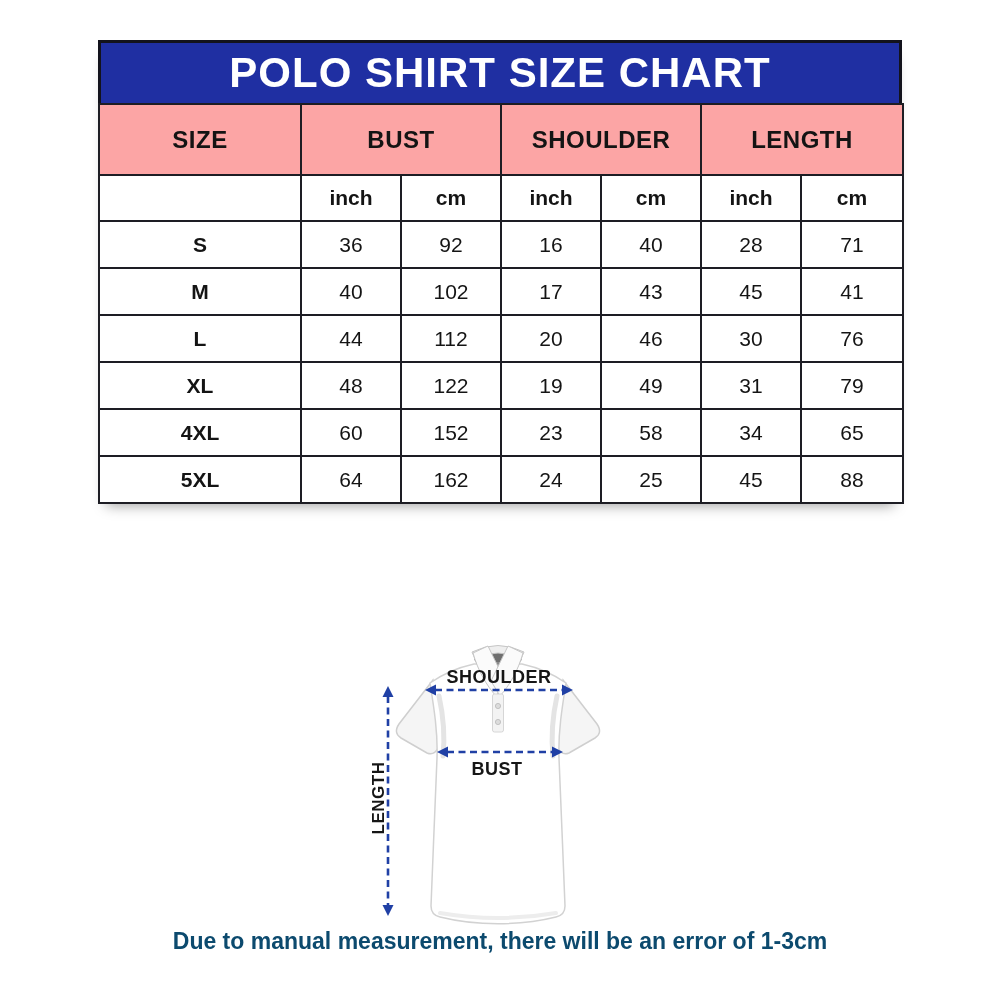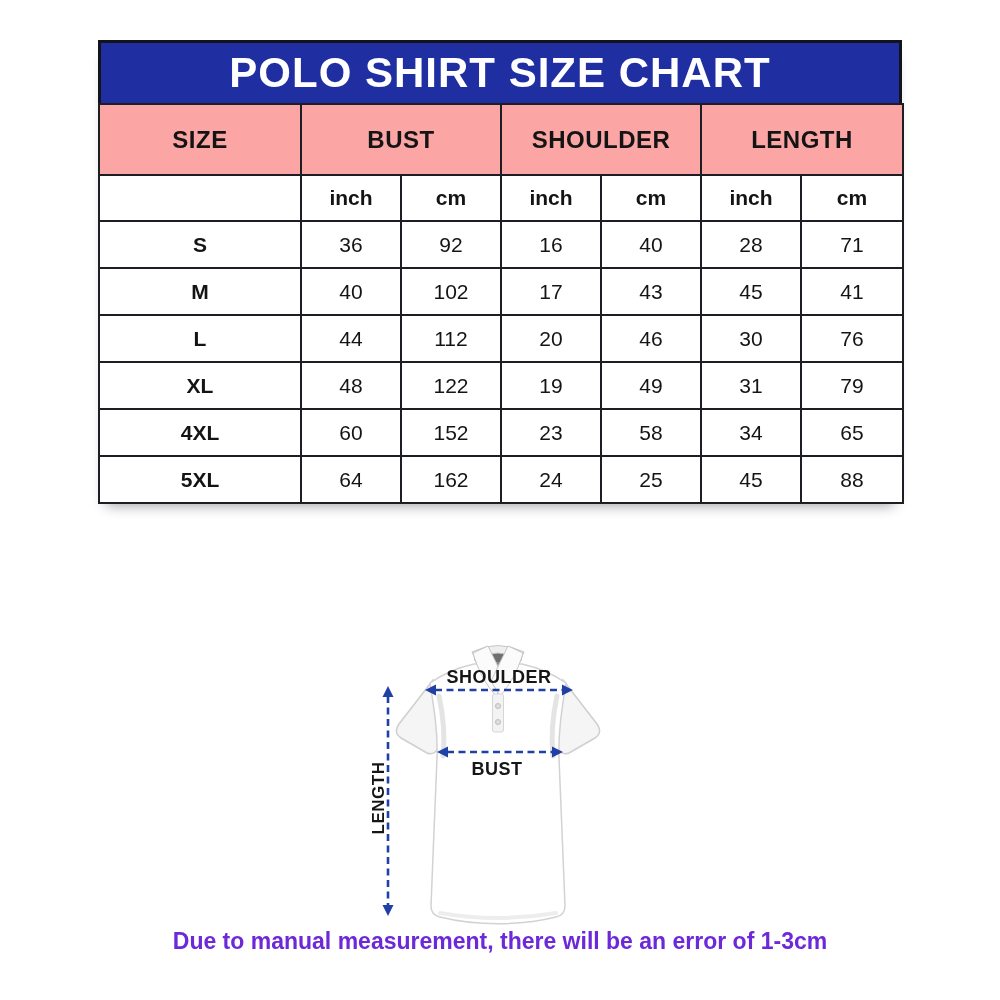--- a/index.html
+++ b/index.html
@@ -27,21 +27,21 @@
     background:#fca5a5; height:69px;
     font-size:24px; font-weight:bold; letter-spacing:0.5px;
   }
   tr.unit-row th { background:#ffffff; height:44px; font-size:21px; font-weight:bold; }
   tbody td { background:#ffffff; height:45px; font-size:21px; font-weight:normal; }
   tbody td.size-cell { font-weight:bold; }
   .diagram { position:absolute; left:355px; top:638px; width:290px; height:300px; }
   .diagram svg { display:block; width:100%; height:100%; }
   .note {
     position:absolute; left:0; top:928px; width:1000px;
-    text-align:center; color:#6d28d9; font-size:23px; font-weight:bold;
+    text-align:center; color:#0c4a6e; font-size:23px; font-weight:bold;
   }
   .svg-label { font-family:"Liberation Sans", sans-serif; font-weight:bold; fill:#161616; }
 </style>
 </head>
 <body>
 
 <div class="stage">
 
   <div class="chart-box">
     <div class="title-band">POLO SHIRT SIZE CHART</div>

